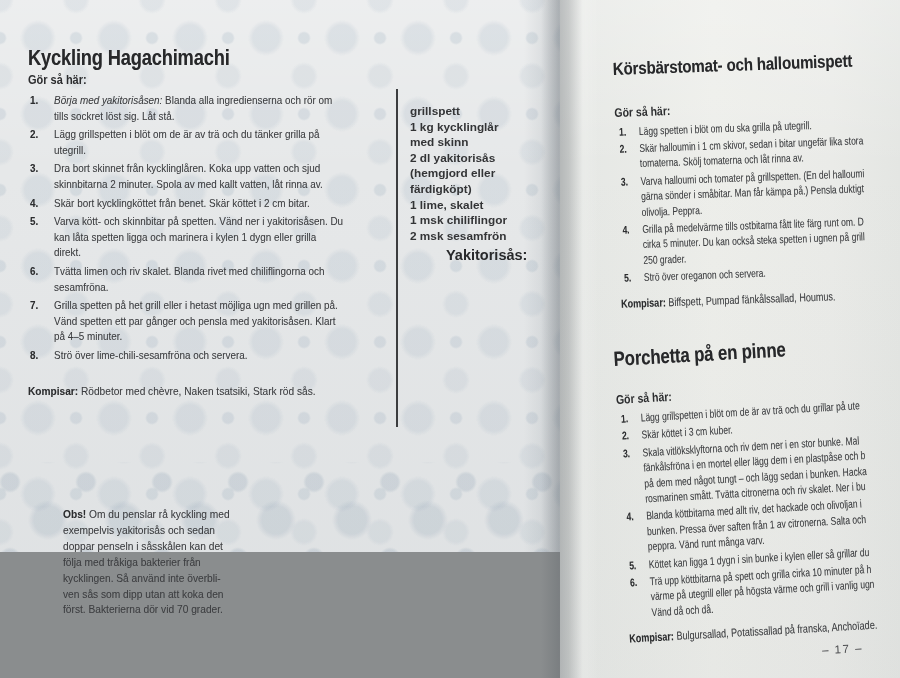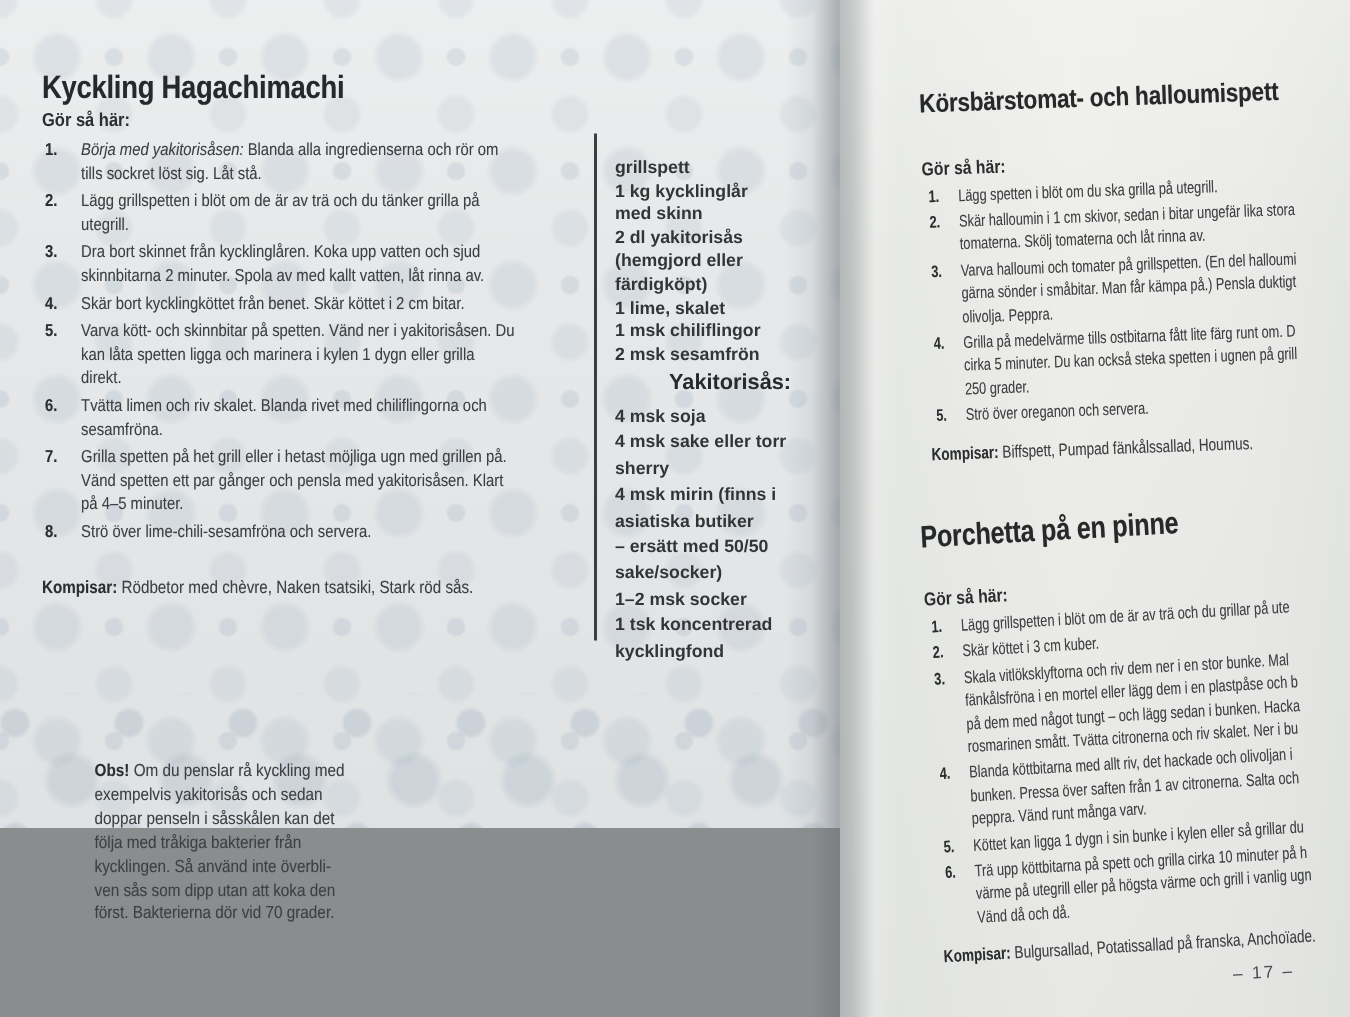--- a/index.html
+++ b/index.html
@@ -154,30 +154,20 @@
     <div class="abs ing-main">grillspett
 1 kg kycklinglår
 med skinn
 2 dl yakitorisås
 (hemgjord eller
 färdigköpt)
 1 lime, skalet
 1 msk chiliflingor
 2 msk sesamfrön</div>
     <div class="abs ing-head">Yakitorisås:</div>
-    <div class="abs ing-sauce">4 msk soja
-4 msk sake eller torr
-sherry
-4 msk mirin (finns i
-asiatiska butiker
-– ersätt med 50/50
-sake/socker)
-1–2 msk socker
-1 tsk koncentrerad
-kycklingfond</div>
 
     <div class="abs bodytx l-note"><b>Obs!</b><span> Om du penslar rå kyckling med
 exempelvis yakitorisås och sedan
 doppar penseln i såsskålen kan det
 följa med tråkiga bakterier från
 kycklingen. Så använd inte överbli-
 ven sås som dipp utan att koka den
 först. Bakterierna dör vid 70 grader.</span></div>
   </div>
 

